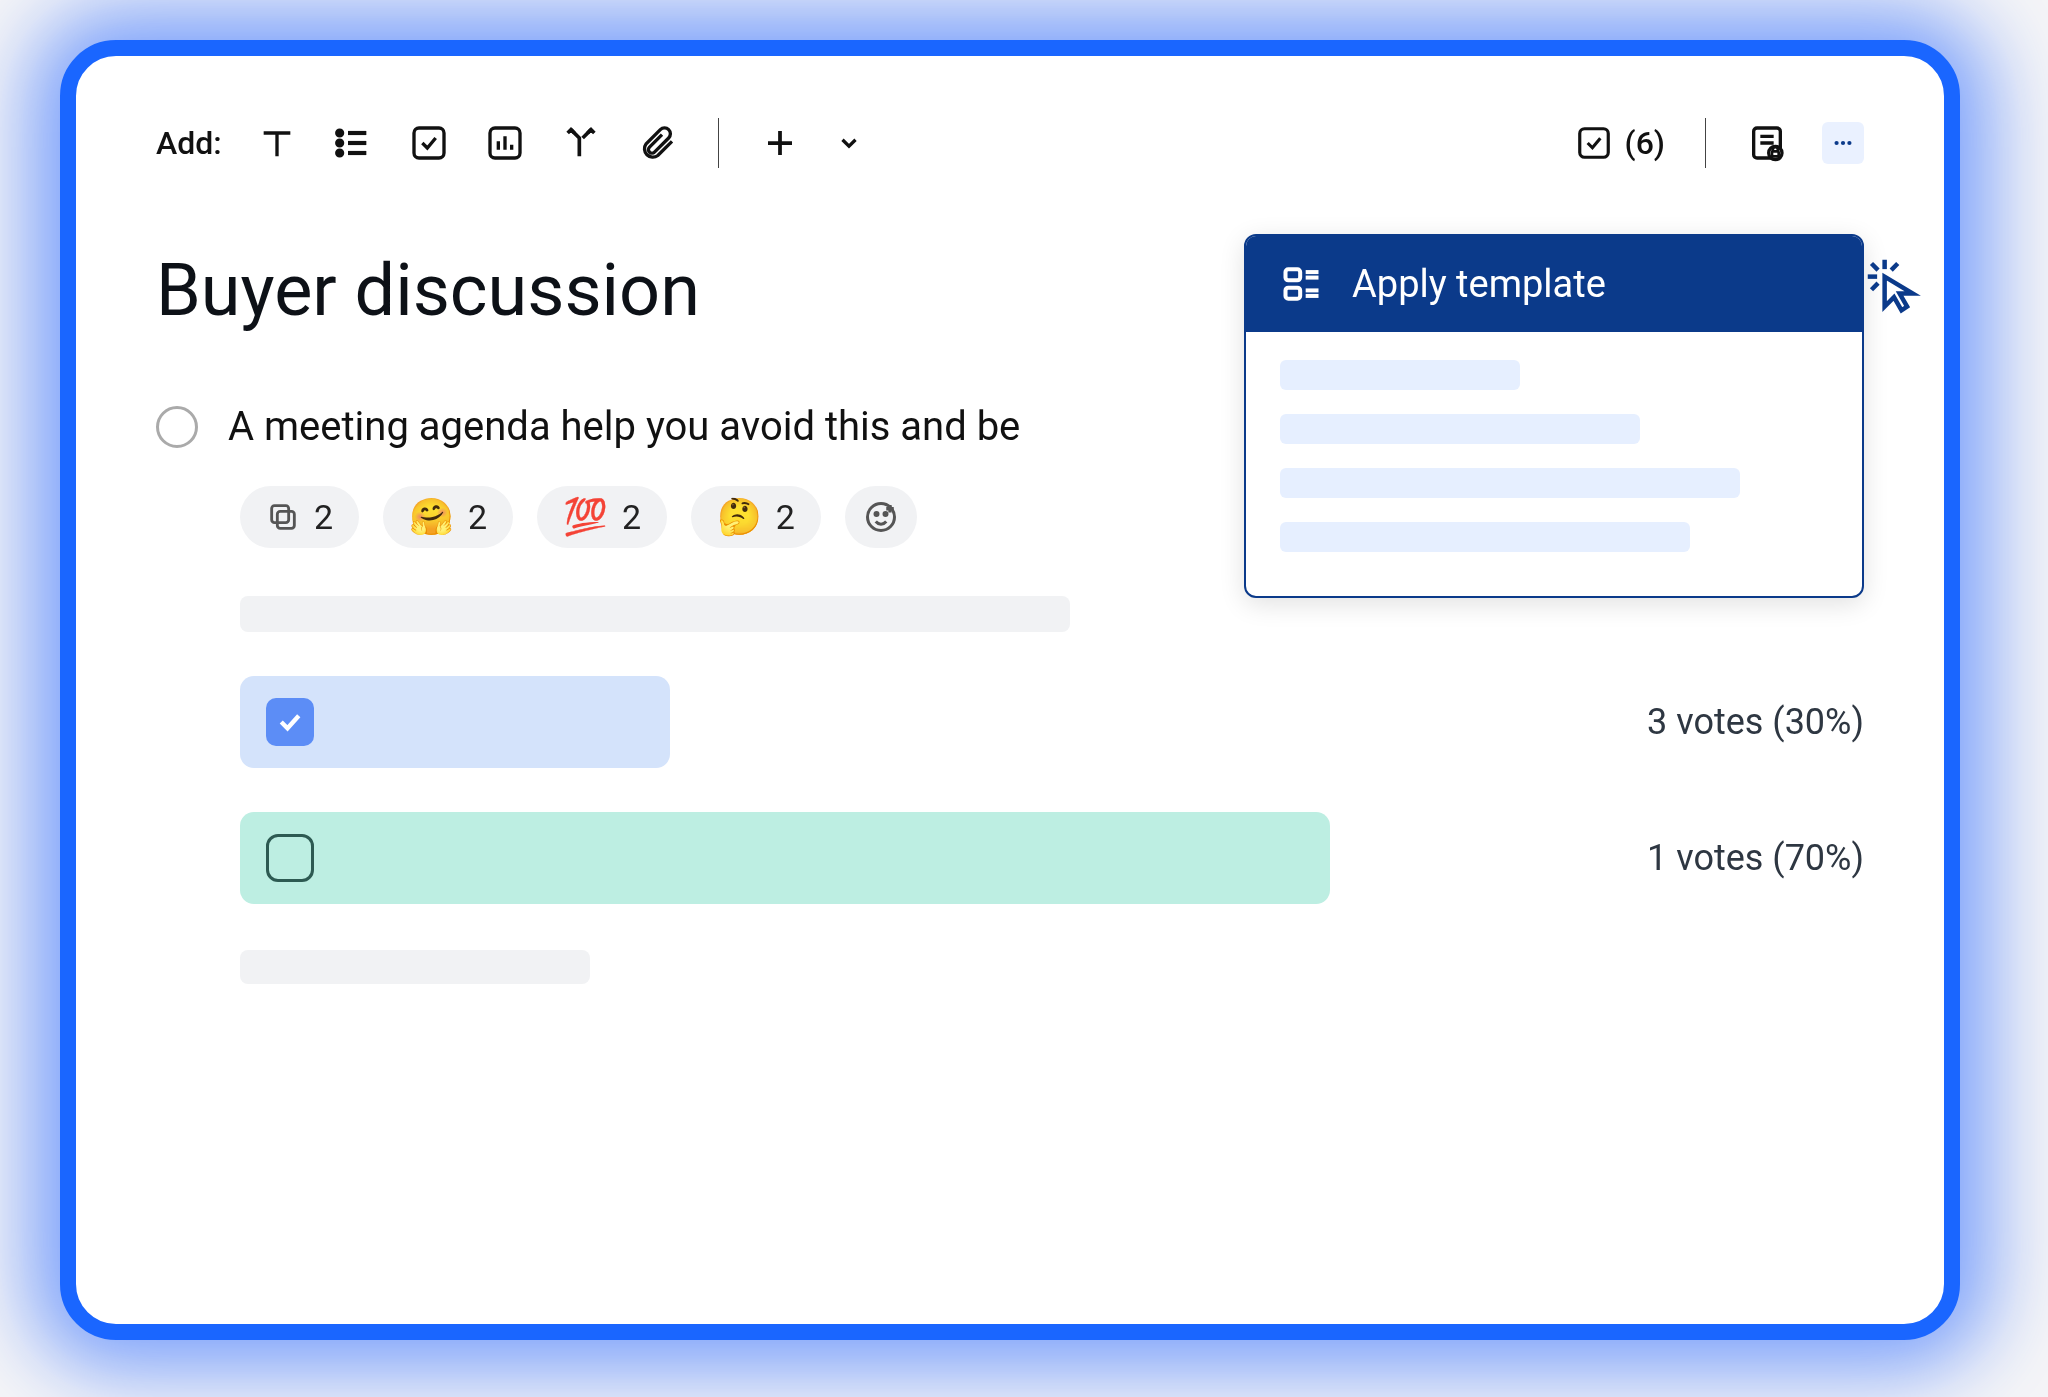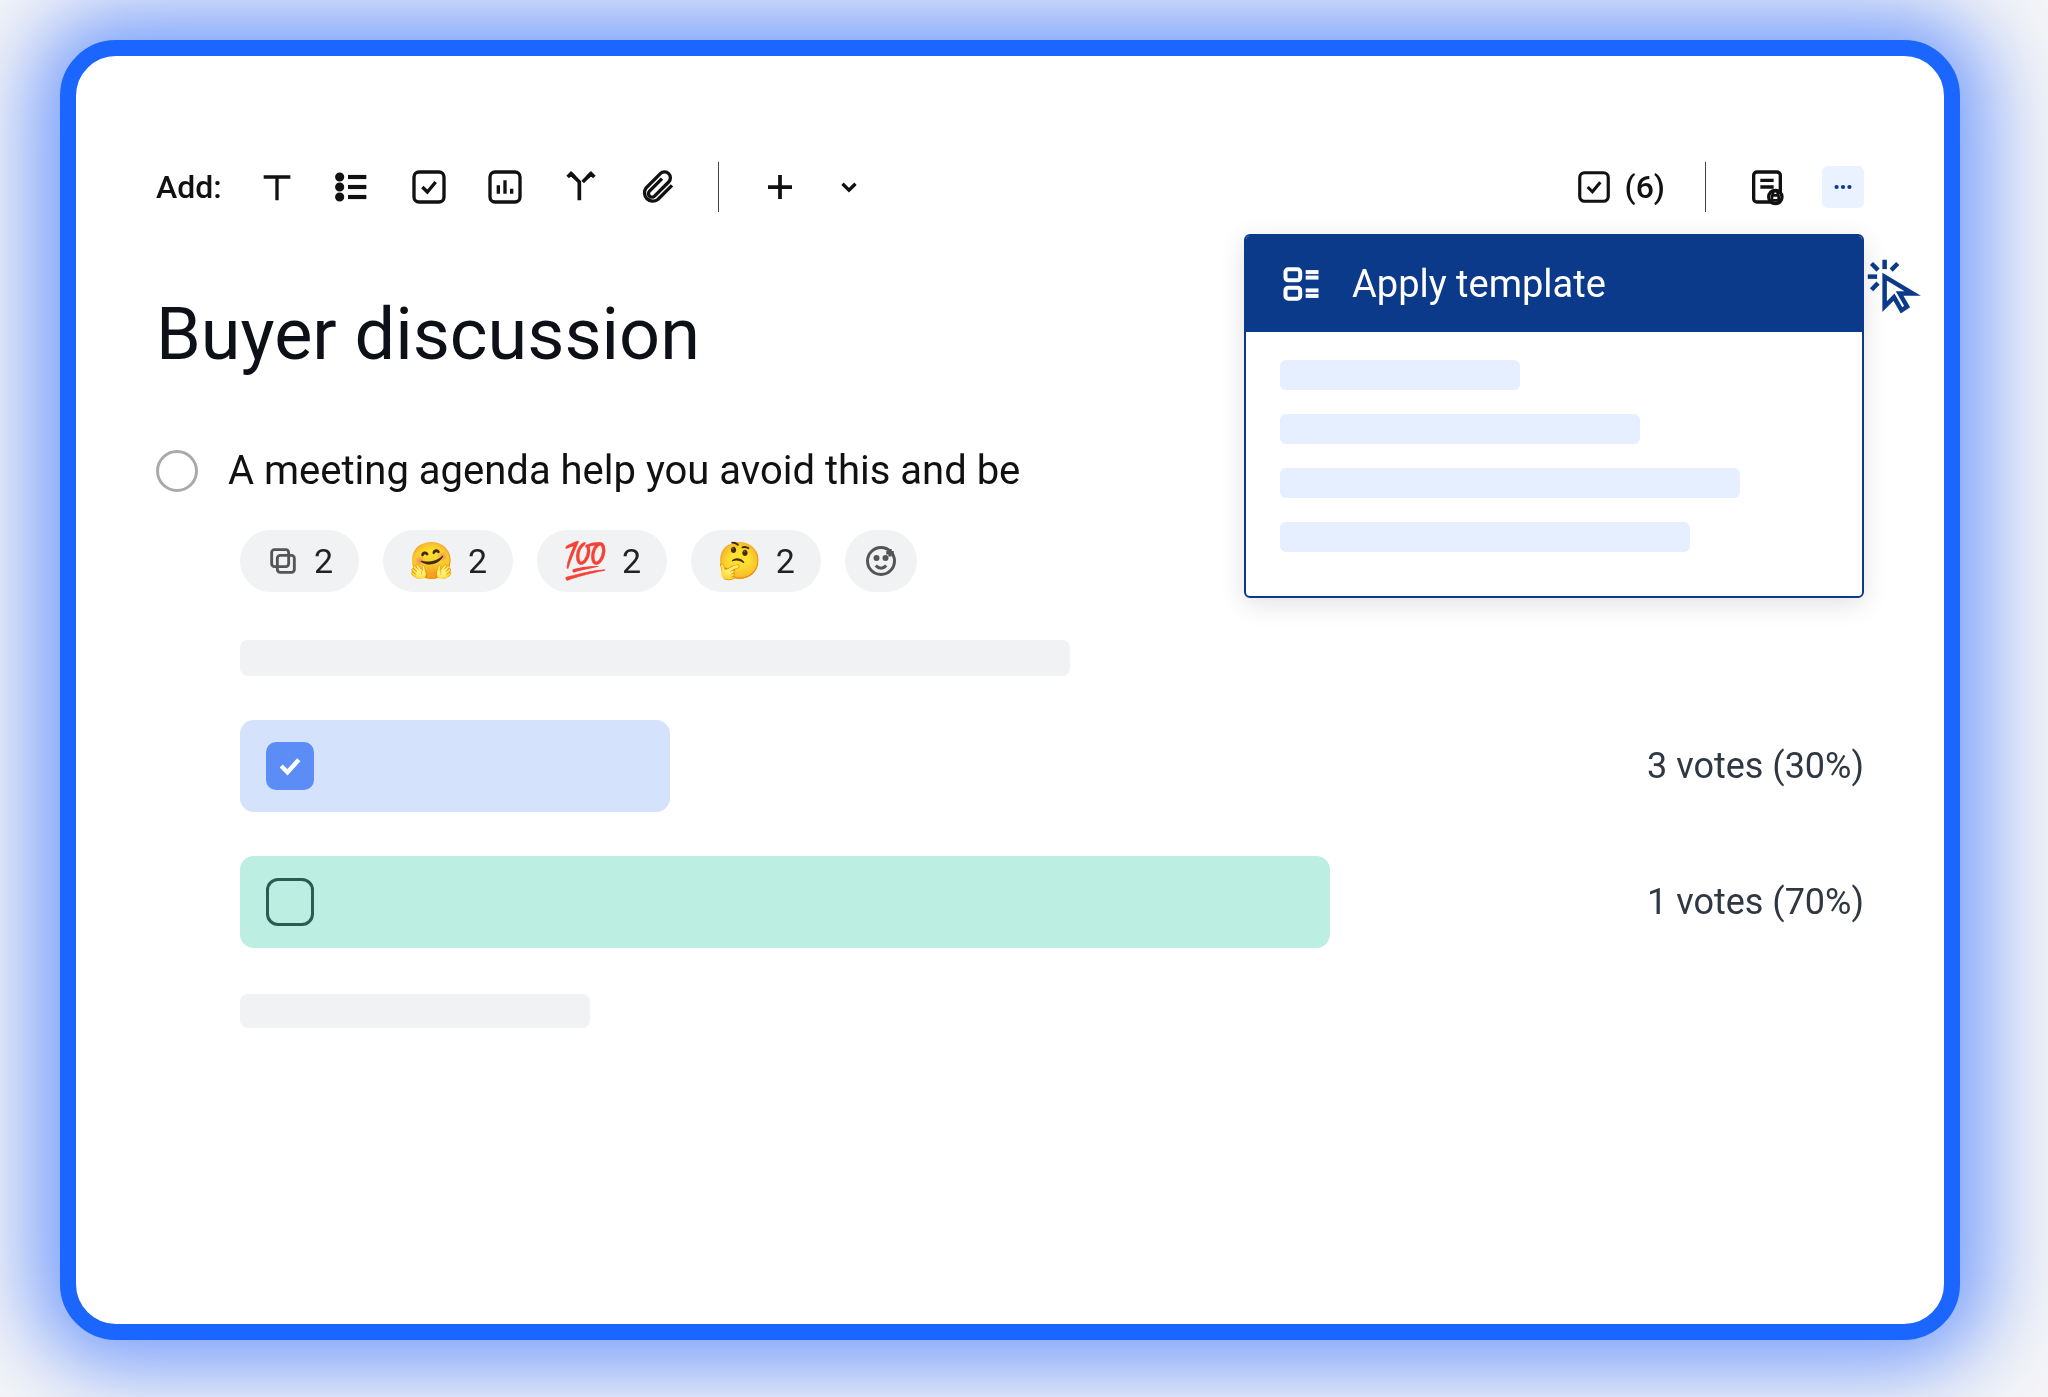--- a/index.html
+++ b/index.html
@@ -11,21 +11,21 @@
     position: relative;
   }
   .frame {
     position: absolute;
     left: 60px; top: 40px;
     width: 1900px; height: 1300px;
     background: #fff;
     border-radius: 56px;
     border: 16px solid #1a66ff;
     box-shadow: 0 0 80px 30px rgba(20, 90, 255, 0.55);
-    padding: 106px 80px 60px 80px;
+    padding: 62px 80px 60px 80px;
   }
 
   
   .toolbar {
     display: flex; align-items: center; gap: 34px;
     font-size: 32px;
     color: #111;
   }
   .toolbar .lbl { font-size: 32px; font-weight: 500; }
   .tb-icon {
@@ -124,21 +124,21 @@
   }
   .skel-line2 { margin-left: 84px; margin-top: 46px; width: 350px; height: 34px; }
 
   
   .dropdown {
     position: absolute;
     top: 178px; right: 80px;
     width: 620px;
     background: #fff;
     border: 2px solid #0b3a8a;
-    border-radius: 6px;
+    border-radius: 12px;
     box-shadow: 0 6px 26px rgba(0,0,0,0.12);
     overflow: hidden;
   }
   .dropdown-item {
     display: flex; align-items: center; gap: 28px;
     padding: 26px 34px;
     font-size: 38px;
     color: #fff;
     background: #0b3a8a;
     cursor: pointer;

